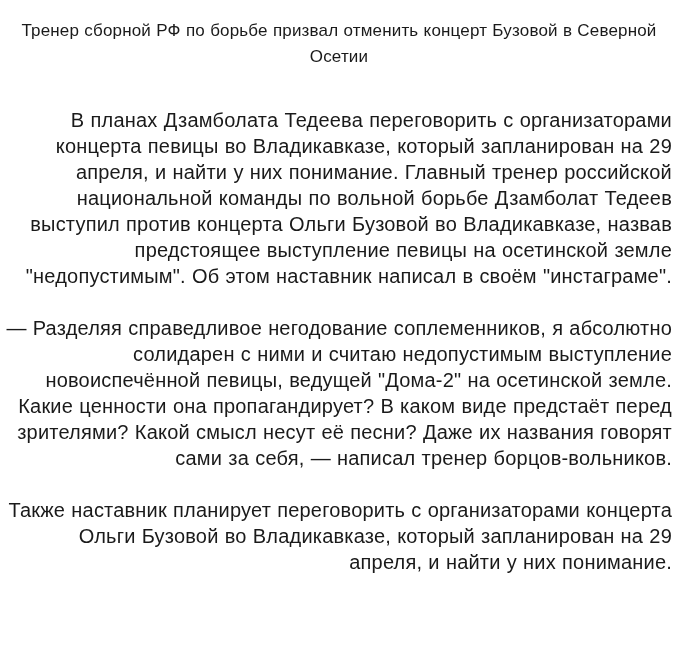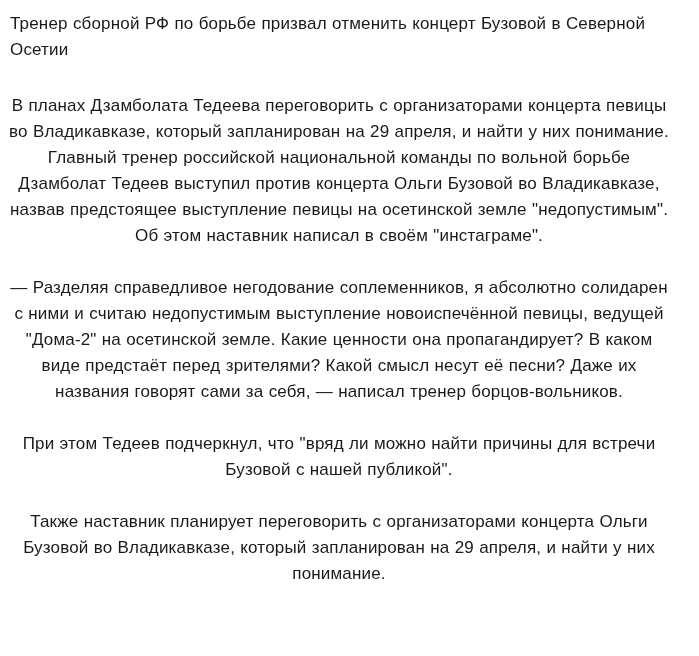--- a/index.html
+++ b/index.html
@@ -19,45 +19,45 @@
   #article {
     box-sizing: border-box;
     width: 699px;
     padding: 0 27px 0 6px;
   }
   .headline {
     font-size: 17px;
     line-height: 26px;
     font-weight: 400;
     color: #1a1a1a;
-    margin: 4px;
+    margin: 11px;
     padding-top: 7px;
     letter-spacing: 0.01em;
     word-spacing: 0.02em;
+    text-align: center;
   }
   .para {
-    font-size: 17px;
+    font-size: 20px;
     line-height: 26px;
     font-weight: 400;
     color: #1a1a1a;
     margin: 0;
     padding-top: 26px;
     letter-spacing: 0.01em;
     word-spacing: 0.02em;
-    text-align: center;
+    text-align: right;
   }
   .para:first-of-type { padding-top: 26px; }
 </style>
 </head>
 <body>
 
 <div id="article">
   <h1 class="headline">Тренер сборной РФ по борьбе призвал отменить концерт Бузовой в Северной Осетии</h1>
 
   <p class="para">В планах Дзамболата Тедеева переговорить с организаторами концерта певицы во Владикавказе, который запланирован на 29 апреля, и найти у них понимание. Главный тренер российской национальной команды по вольной борьбе Дзамболат Тедеев выступил против концерта Ольги Бузовой во Владикавказе, назвав предстоящее выступление певицы на осетинской земле "недопустимым". Об этом наставник написал в своём "инстаграме".</p>
 
 
   <p class="para">— Разделяя справедливое негодование соплеменников, я абсолютно солидарен с ними и считаю недопустимым выступление новоиспечённой певицы, ведущей "Дома-2" на осетинской земле. Какие ценности она пропагандирует? В каком виде предстаёт перед зрителями? Какой смысл несут её песни? Даже их названия говорят сами за себя, — написал тренер борцов-вольников.</p>
 
-  <p class="para">При этом Тедеев подчеркнул, что "вряд ли можно найти причины для встречи Бузовой с нашей публикой".</p>
 
   <p class="para">Также наставник планирует переговорить с организаторами концерта Ольги Бузовой во Владикавказе, который запланирован на 29 апреля, и найти у них понимание.</p>
 </div>
 
 </body></html>

